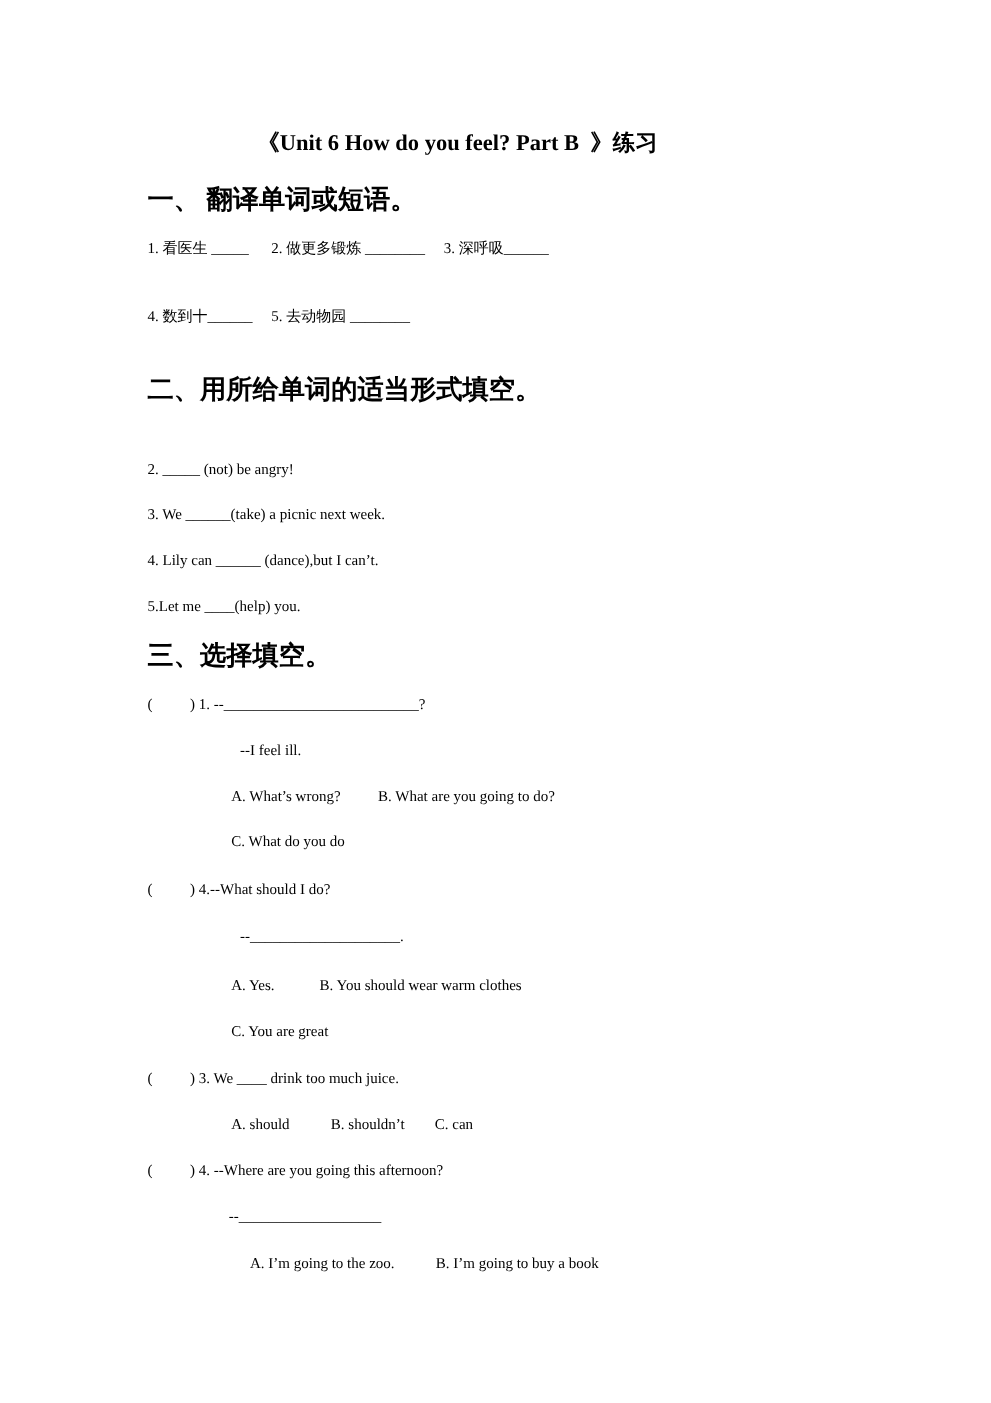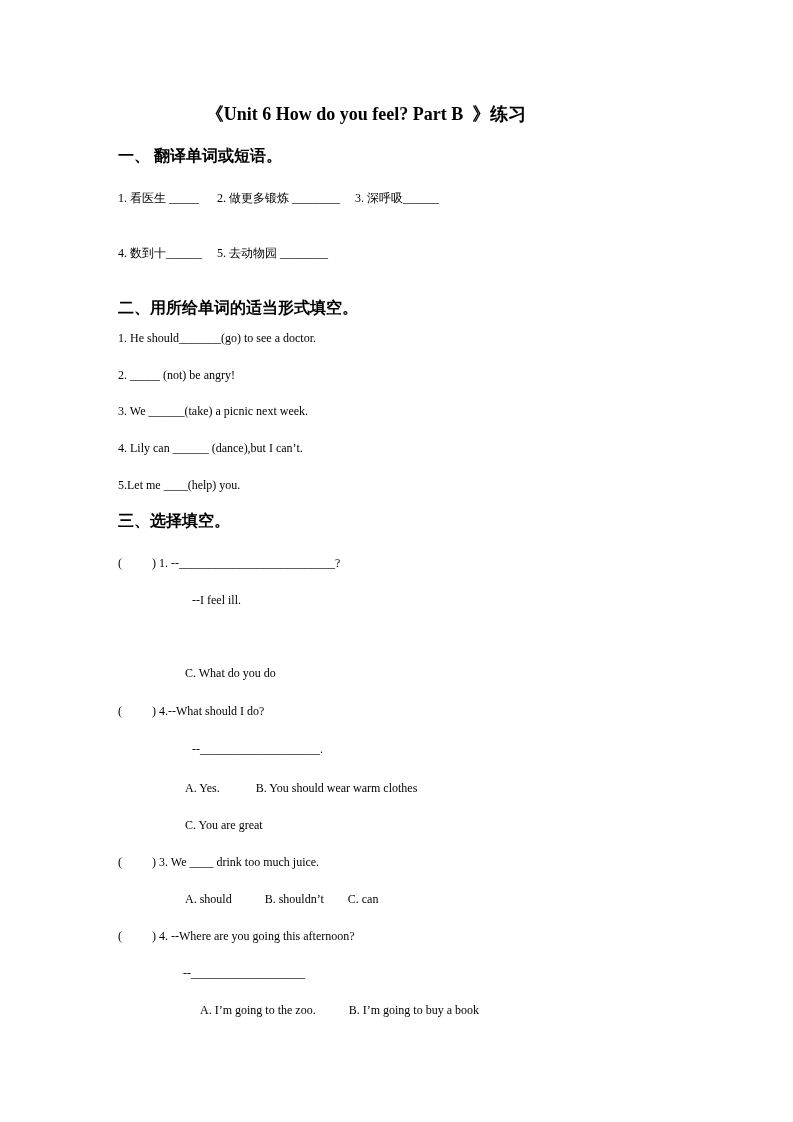--- a/index.html
+++ b/index.html
@@ -26,49 +26,49 @@
   }
   .title {
     left: 0;
     width: 100%;
     text-align: center;
     font-weight: bold;
     font-size: 18px;
   }
   .heading {
     font-weight: bold;
-    font-size: 16px;
+    font-size: 21px;
   }
   .indent-sub { left: 192px; }
   .indent-opt { left: 185px; }
   .indent-opt2 { left: 200px; }
   .indent-blank { left: 183px; }
 </style>
 </head>
 <body>
 
 <div class="page">
 
   <div class="line title" style="top:103px">《Unit 6 How do you feel? Part B  》练习</div>
 
   <div class="line heading" style="top:146px">一、 翻译单词或短语。</div>
   <div class="line" style="top:191px">1. 看医生 _____      2. 做更多锻炼 ________     3. 深呼吸______</div>
   <div class="line" style="top:246px">4. 数到十______     5. 去动物园 ________</div>
 
   <div class="line heading" style="top:298px">二、用所给单词的适当形式填空。</div>
-  <div class="line" style="top:331px">1. He should_______(go) to see a doctor.</div>
   <div class="line" style="top:368px">2. _____ (not) be angry!</div>
   <div class="line" style="top:404px">3. We ______(take) a picnic next week.</div>
   <div class="line" style="top:441px">4. Lily can ______ (dance),but I can’t.</div>
   <div class="line" style="top:478px">5.Let me ____(help) you.</div>
 
   <div class="line heading" style="top:511px">三、选择填空。</div>
 
   <div class="line" style="top:556px">(          ) 1. --__________________________?</div>
   <div class="line indent-sub" style="top:593px">--I feel ill.</div>
+  <div class="line indent-opt" style="top:630px">A. What’s wrong?          B. What are you going to do?</div>
   <div class="line indent-opt" style="top:666px">C. What do you do</div>
 
   <div class="line" style="top:704px">(          ) 4.--What should I do?</div>
   <div class="line indent-sub" style="top:742px">--____________________.</div>
   <div class="line indent-opt" style="top:781px">A. Yes.            B. You should wear warm clothes</div>
   <div class="line indent-opt" style="top:818px">C. You are great</div>
 
   <div class="line" style="top:855px">(          ) 3. We ____ drink too much juice.</div>
   <div class="line indent-opt" style="top:892px">A. should           B. shouldn’t        C. can</div>
 

